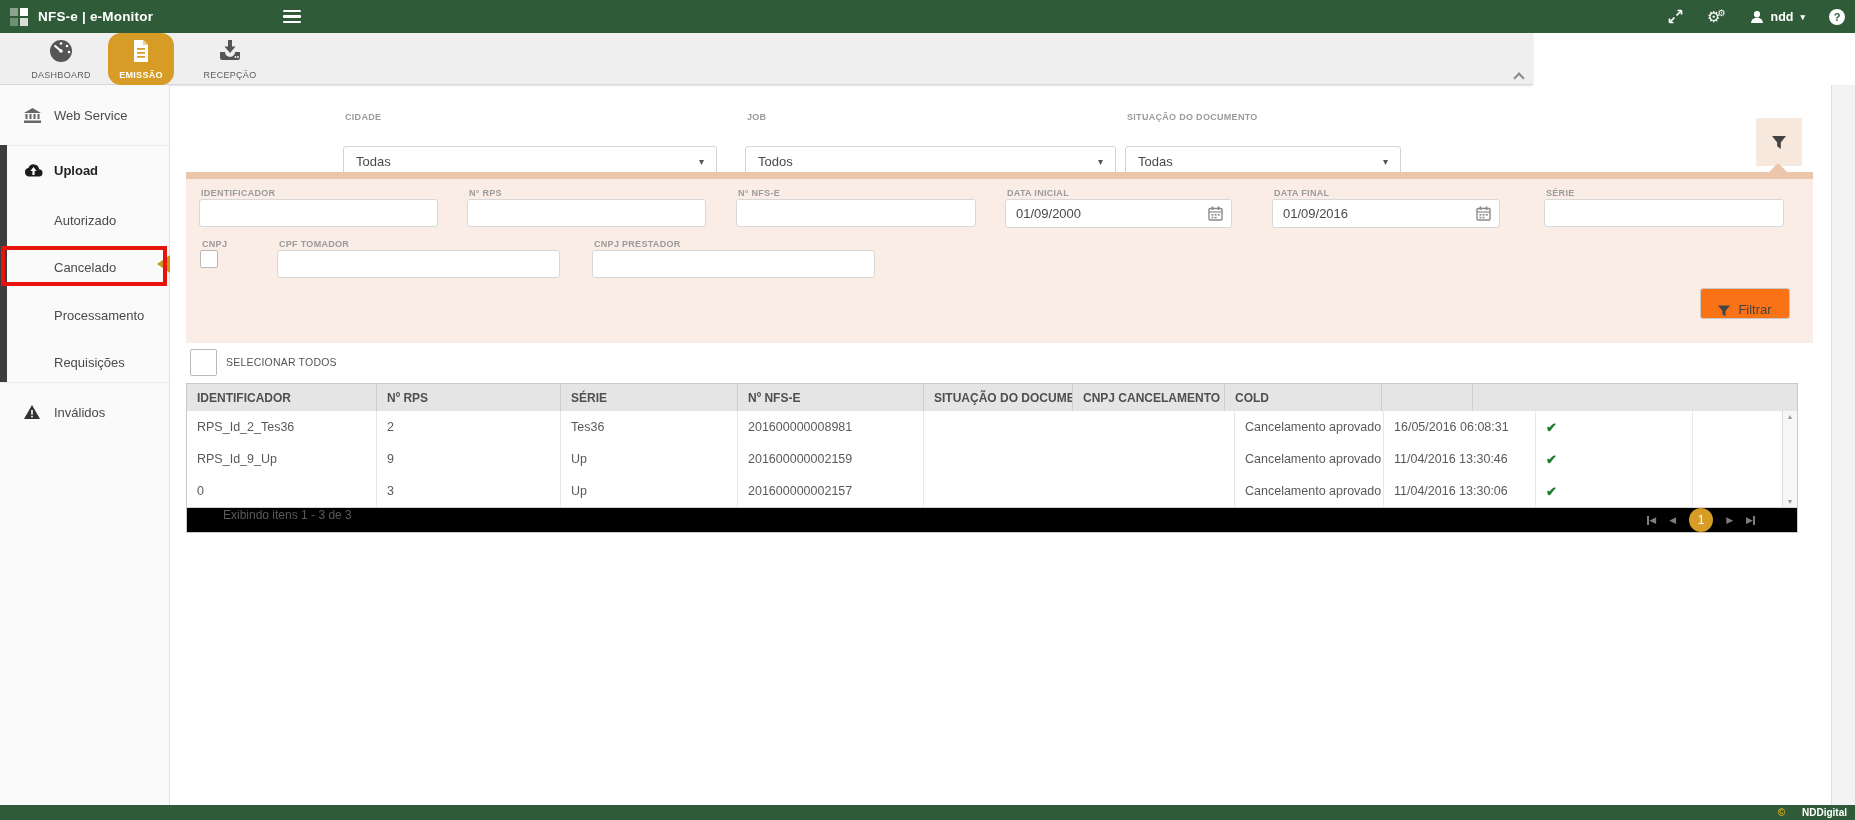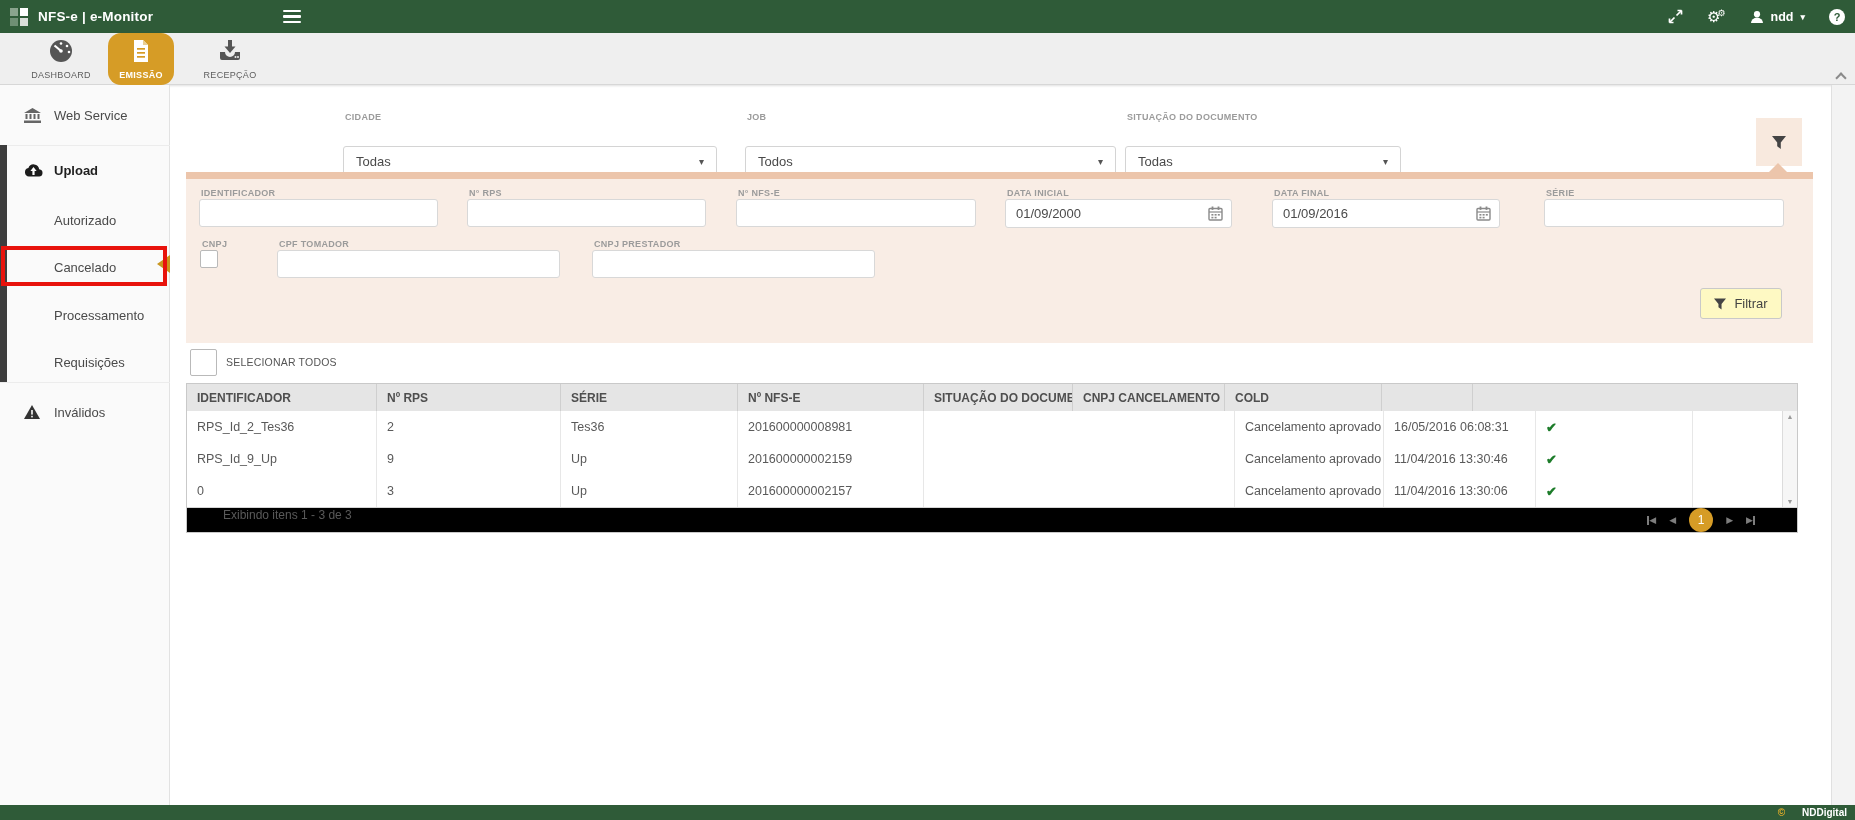--- a/index.html
+++ b/index.html
@@ -18,21 +18,21 @@
   .logo i:nth-child(4){ background:#d9ded9; }
   .app-title { color:#fff; font-weight:bold; font-size:13.5px; margin-left:10px; letter-spacing:.2px; }
   .hamburger { margin-left:130px; width:18px; cursor:pointer; }
   .hamburger b { display:block; height:2.5px; background:#fff; margin:3px 0; border-radius:1px; }
   .topbar-right { position:absolute; right:10px; top:0; height:33px; display:flex; align-items:center; gap:24px; }
   .tb-icon { color:#fff; display:flex; align-items:center; }
   .user-box { display:flex; align-items:center; gap:7px; color:#fff; font-size:12.5px; font-weight:bold; }
   .caret-down-w { font-size:9px; color:#fff; }
   .help-circle { width:16px; height:16px; border-radius:50%; background:#fff; color:#2f5b38; font-size:11px; font-weight:bold; display:flex; align-items:center; justify-content:center; }
   
-  .toolbar { position:absolute; left:0; top:33px; width:1855px; height:52px; background:#efefef; border-bottom:1px solid #d7d7d7; box-shadow:0 1px 2px rgba(0,0,0,.12); }
+  .toolbar { position:absolute; left:0; top:33px; width:1533px; height:52px; background:#efefef; border-bottom:1px solid #d7d7d7; box-shadow:0 1px 2px rgba(0,0,0,.12); }
   .tool-item { position:absolute; top:0; height:52px; display:flex; flex-direction:column; align-items:center; justify-content:flex-start; padding-top:6px; cursor:pointer; }
   .tool-item .tlabel { font-size:9px; color:#5d5d5d; margin-top:3px; letter-spacing:.3px; }
   .tool-item.active { background:#d69c26;border-radius:13px; }
   .tool-item.active .tlabel { color:#ffffff; font-weight:bold; }
   .ti-dashboard { left:22px; width:78px; }
   .ti-emissao { left:108px; width:66px; }
   .ti-recepcao { left:190px; width:80px; }
   .collapse-chevron { position:absolute; right:10px; bottom:4px; width:9px; height:9px; }
   .collapse-chevron::before { content:""; position:absolute; left:1px; top:3px; width:6px; height:6px; border-left:2px solid #8a8a8a; border-top:2px solid #8a8a8a; transform:rotate(45deg); }
   
@@ -53,21 +53,21 @@
   .select-box { position:absolute; height:31px; background:#fff; border:1px solid #d4d4d4; border-radius:3px; display:flex; align-items:center; padding:4px 12px; font-size:13px; color:#4a4a4a; cursor:pointer;margin-top:20px; }
   .select-box .sel-caret { margin-left:auto; font-size:10px; color:#555; }
   .flt-toggle { position:absolute; left:1756px; top:118px; width:46px; height:48px; background:#f8e9de; border:none; display:flex; align-items:center; justify-content:center; cursor:pointer; }
   .panel-pointer { position:absolute; left:1768px; top:163px; width:0; height:0; border-left:10px solid transparent; border-right:10px solid transparent; border-bottom:10px solid #ecc5ab; }
   .filter-panel { position:absolute; left:186px; top:172px; width:1627px; height:171px; background:#f9ede5; border-top:7px solid #ecc5ab; }
   .txt-input { position:absolute; height:28px; background:#fff; border:1px solid #d8d8d8; border-radius:3px; font-family:"Liberation Sans",sans-serif; font-size:13px; color:#4a4a4a; padding:0 8px; outline:none; }
   .date-wrap { position:absolute; height:29px; background:#fff; border:1px solid #d8d8d8; border-radius:3px; display:flex; align-items:center; }
   .date-wrap input { border:none; outline:none; background:transparent; width:100%; font-family:"Liberation Sans",sans-serif; font-size:13px; color:#4a4a4a; padding:0 10px; }
   .date-wrap .cal { margin-right:8px; display:flex; }
   .checkbox { background:#fff; border:1px solid #b9b9b9; border-radius:2px; position:absolute; cursor:pointer; }
-  .filtrar-btn { position:absolute; left:1700px; top:288px; width:82px; height:31px; background:#fef9c3; border:1px solid #c9c9c9; border-radius:3px; display:flex; align-items:center; justify-content:center; gap:8px; font-size:13px; color:#444; cursor:pointer; }
+  .filtrar-btn { position:absolute; left:1700px; top:288px; width:90px; height:31px; background:#f97316; border:1px solid #c9c9c9; border-radius:3px; display:flex; align-items:flex-end; justify-content:center; gap:8px; font-size:13px; color:#444; cursor:pointer; }
   .selall-label { position:absolute; left:226px; top:356px; font-size:10.5px; color:#555; letter-spacing:.2px; }
   
   .tbl { position:absolute; left:186px; top:383px; width:1612px; border:1px solid #c9c9c9; background:#fff; }
   .tbl-head { display:flex; background:#e5e5e5; height:27px; }
   .th-cell { border-right:1px solid #cfcfcf; display:flex; align-items:center; padding:0 10px; font-size:12px; font-weight:bold; color:#4f4f4f; white-space:nowrap; overflow:hidden; }
   .th-cell:last-child { border-right:none; }
   .tbl-body { position:relative; height:96px; }
   .t-row { display:flex; height:32px; }
   .td-cell { border-right:1px solid #e7e7e7; display:flex; align-items:center; padding:0 10px; font-size:12.5px; color:#5a5a5a; white-space:nowrap; overflow:hidden; }
   .td-cell:last-child { border-right:none; }

